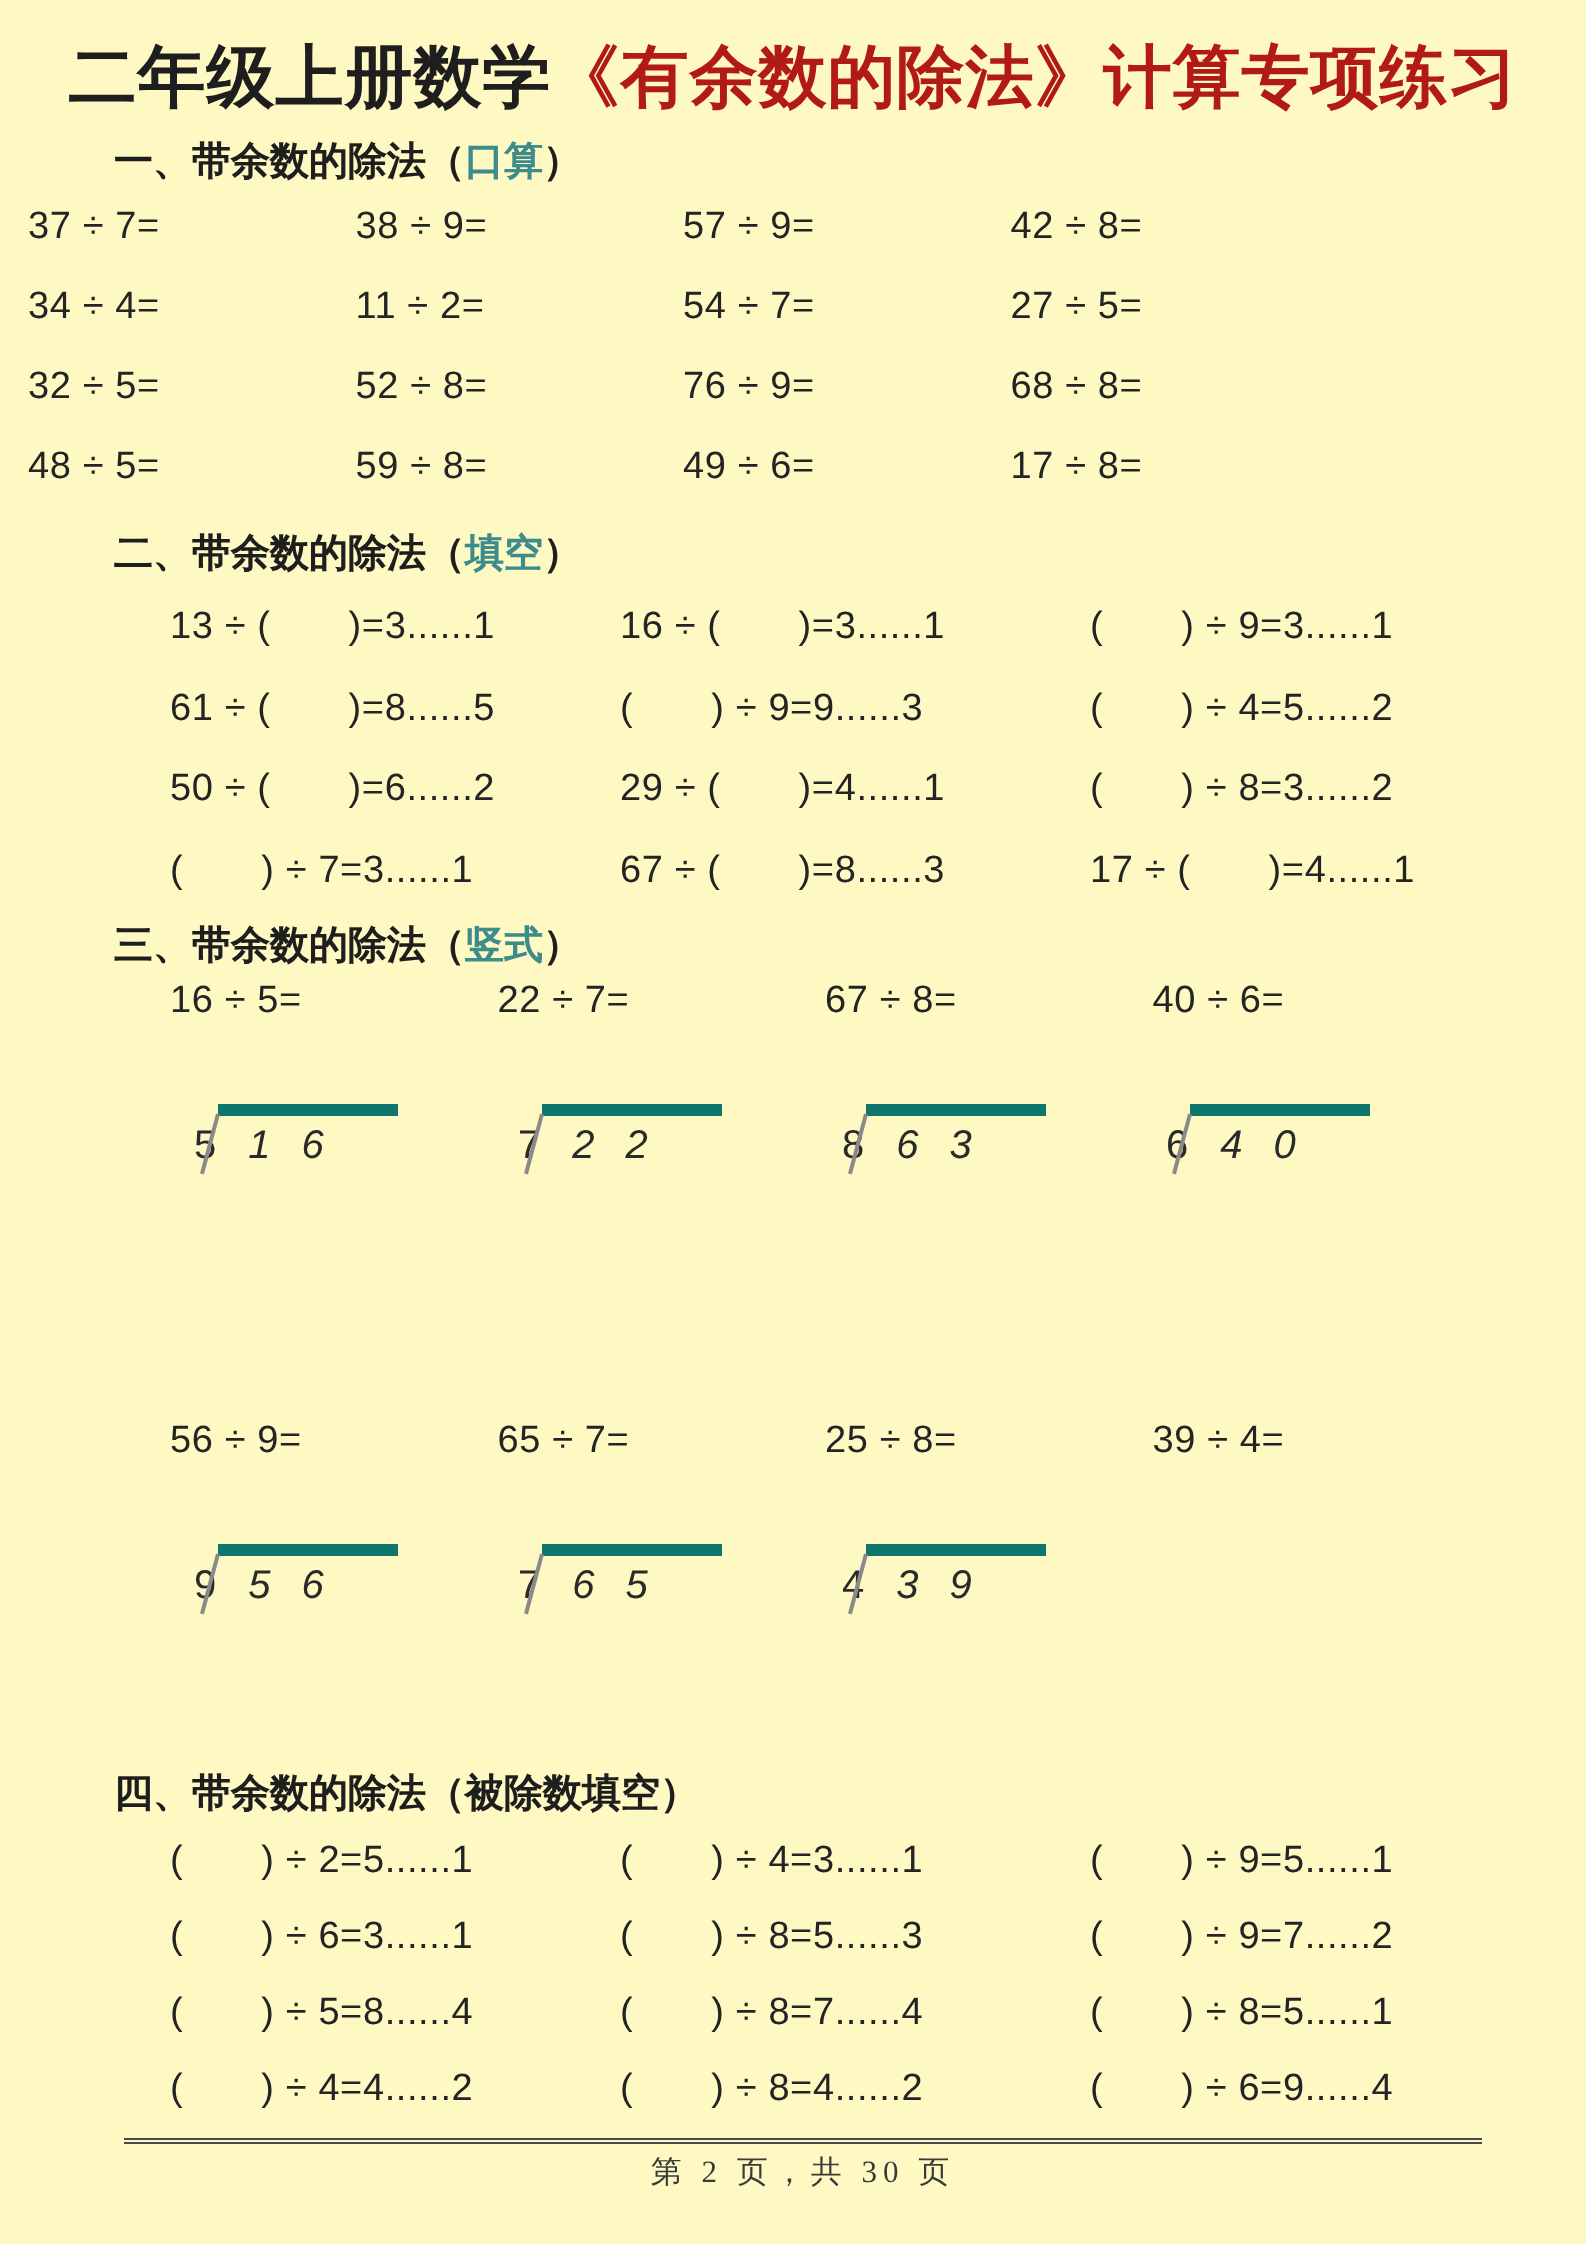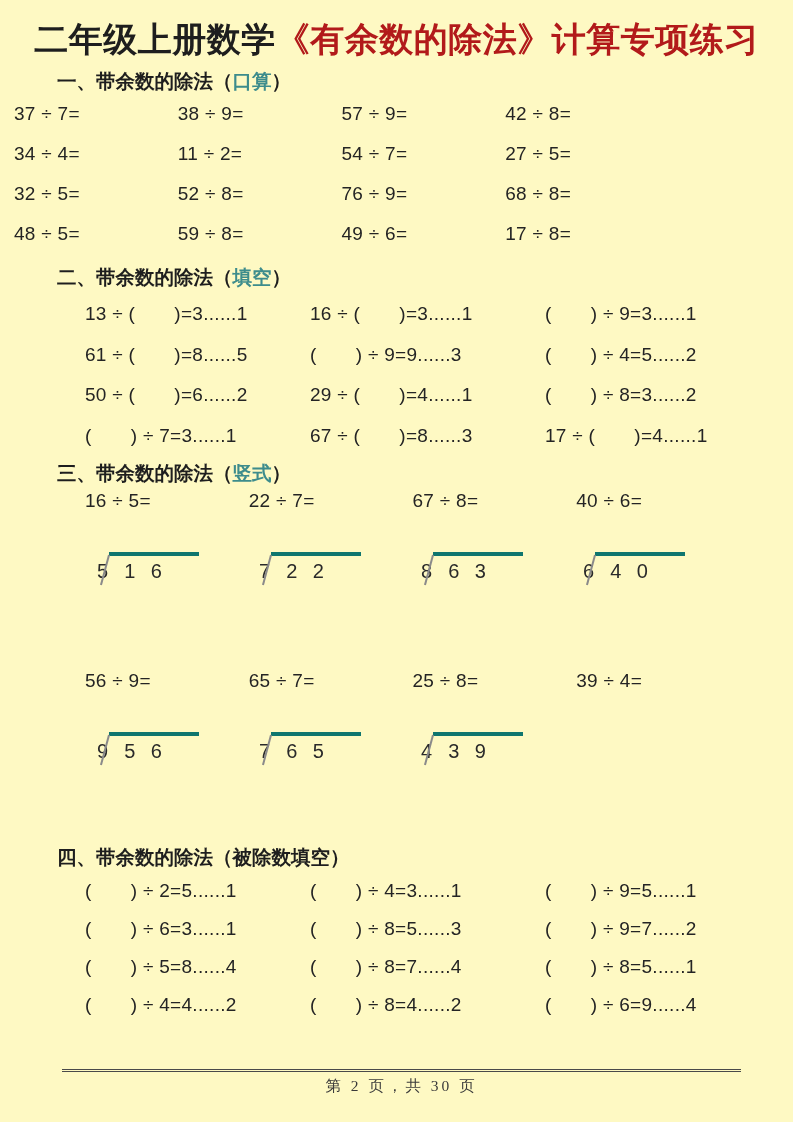--- a/index.html
+++ b/index.html
@@ -36,32 +36,32 @@
   .p-grid {
     display:grid; margin-left:85px; width:655px;
     font-size:19px; white-space:pre; color:#242424;
   }
   .cols4 { grid-template-columns:repeat(4,1fr); grid-auto-rows:40px; }
   .cols3 { grid-template-columns:225px 235px 1fr; grid-auto-rows:40.5px; }
   .g1 { margin-top:0;margin-left:14px; }
   .g2 { margin-top:4px; }
   .g4 { margin-top:2px; grid-auto-rows:38px; }
   .s3-problems { grid-auto-rows:30px; margin-top:0; }
-  .s3-problems.second { margin-top:78px; }
+  .s3-problems.second { margin-top:118px; }
   .problem { display:flex; align-items:center; letter-spacing:0.3px; }
   .ld-grid {
     display:grid; grid-template-columns:repeat(4,1fr);
     margin-left:97px; width:648px; margin-top:36px; height:36px;
     font-size:20px; color:#2a2a2a;
   }
   .ld { display:inline-flex; align-items:stretch; }
   .ld-divisor { align-self:flex-end; padding:0 1px 1px 0; }
   .ld-dividend {
-    position:relative; border-top:4px solid #0f766e;
-    padding:4px 32px 1px 15px; letter-spacing:5px; white-space:pre;
+    position:relative; border-top:6px solid #0f766e;
+    padding:4px 32px 1px 15px; letter-spacing:5px; white-space:pre;font-style:italic;
   }
   .ld-dividend::before {
     content:""; position:absolute; left:-1px; top:-1px; width:2px; height:31px;
     background:#8a8a8a; transform:rotate(15deg); transform-origin:top center;
   }
   .footer {
     position:absolute; left:62px; right:52px; top:1069px; text-align:center;
   }
   .footer-line { border-top:3px double #4a4a4a; height:0; }
   .footer-text {

